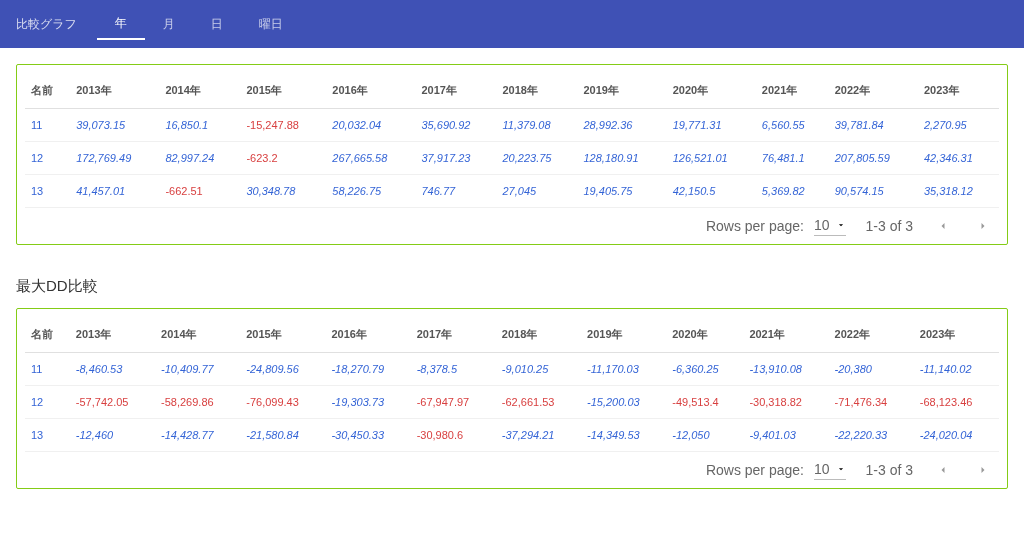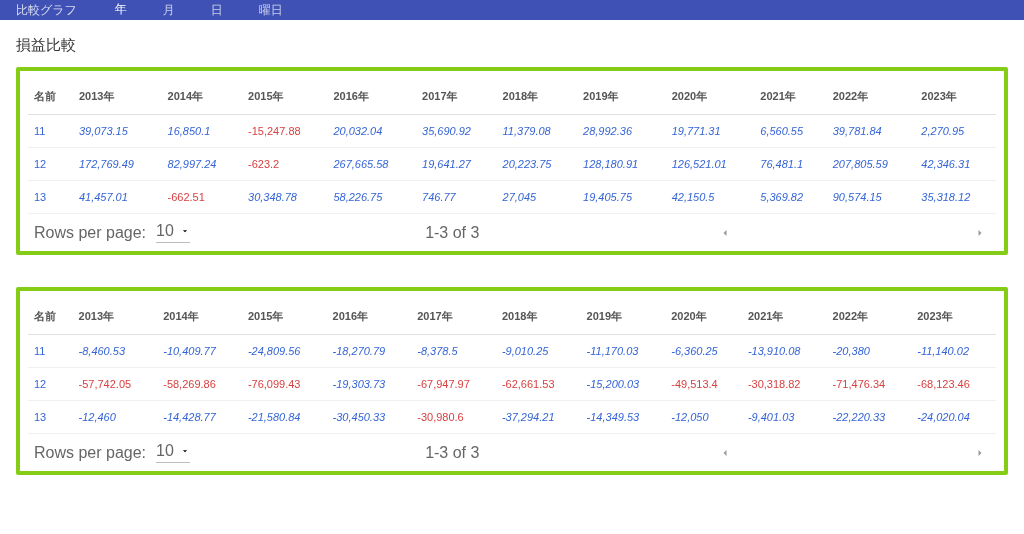--- a/index.html
+++ b/index.html
@@ -1,31 +1,31 @@
 <!DOCTYPE html>
 <html><head>
 <meta charset="utf-8">
 <style>
 * { box-sizing: border-box; margin: 0; padding: 0; }
 body { font-family: Arial, sans-serif; font-size: 12px; background: #fff; color: #333; }
-.header { background: #3f51b5; height: 20px; display: flex; align-items: center; padding: 0 16px; }
+.header { background: #3f51b5; height: 48px; display: flex; align-items: center; padding: 0 16px; }
 .header .title { color: rgba(255,255,255,0.8); font-size: 12px; margin-right: 20px; }
 .tabs { display: flex; }
 .tab { color: rgba(255,255,255,0.7); font-size: 12px; padding: 0 18px; height: 32px; display: flex; align-items: center; cursor: pointer; }
 .tab.active { color: #fff; border-bottom: 2px solid #fff; }
 .section { padding: 16px; }
 .section-title { font-size: 15px; color: #333; margin-bottom: 12px; }
-.card { border: 4px solid #84cc16; border-radius: 2px; padding: 8px 8px 0 8px; }
+.card { border: 1px solid #84cc16; border-radius: 2px; padding: 8px 8px 0 8px; }
 table { width: 100%; border-collapse: collapse; }
 th { text-align: left; font-weight: bold; font-size: 11px; color: #555; padding: 10px 6px; border-bottom: 1px solid #e0e0e0; }
 td { text-align: left; font-size: 11px; padding: 10px 6px; border-bottom: 1px solid #f0f0f0; }
 .pos { color: #3464d6; font-style: italic; }
 .neg { color: #d84040; }
 .namecell { color: #3464d6; }
-.pager { display: flex; justify-content: space-between; align-items: center; font-size: 16px; color: #666; padding: 8px 6px; gap: 20px; }
+.pager { display: flex; justify-content: flex-end; align-items: center; font-size: 14px; color: #666; padding: 8px 6px; gap: 20px; }
 .rpp { display: flex; align-items: center; gap: 10px; }
 .select-wrap { display: flex; align-items: center; border-bottom: 1px solid #bbb; padding-bottom: 2px; cursor: pointer; }
 .select-wrap svg { width: 10px; height: 10px; margin-left: 6px; }
 .navicon { cursor: pointer; width: 20px; height: 20px; display: flex; align-items: center; justify-content: center; }
 .navicon svg { width: 12px; height: 12px; fill: #999; }
 .range-text { color: #666; }
 </style>
 </head>
 <body>
 
@@ -34,21 +34,20 @@
   <div class="tabs">
       <div class="tab active">年</div>
       <div class="tab">月</div>
       <div class="tab">日</div>
       <div class="tab">曜日</div>
     </div>
 </div>
 
 <div id="sections">
     <div class="section">
-      <div class="section-title">損益比較</div>
       <div class="card">
         <table>
           <thead>
             <tr>
               <th>名前</th>
               <th>2013年</th>
               <th>2014年</th>
               <th>2015年</th>
               <th>2016年</th>
               <th>2017年</th>
@@ -74,21 +73,21 @@
               <td class="pos">6,560.55</td>
               <td class="pos">39,781.84</td>
               <td class="pos">2,270.95</td>
             </tr>
             <tr>
               <td class="namecell">12</td>
               <td class="pos">172,769.49</td>
               <td class="pos">82,997.24</td>
               <td class="neg">-623.2</td>
               <td class="pos">267,665.58</td>
-              <td class="pos">19,641.27</td>
+              <td class="pos">37,917.23</td>
               <td class="pos">20,223.75</td>
               <td class="pos">128,180.91</td>
               <td class="pos">126,521.01</td>
               <td class="pos">76,481.1</td>
               <td class="pos">207,805.59</td>
               <td class="pos">42,346.31</td>
             </tr>
             <tr>
               <td class="namecell">13</td>
               <td class="pos">41,457.01</td>
@@ -123,20 +122,21 @@
           </div>
           <div class="navicon">
             <svg viewBox="0 0 24 24">
               <path d="M9 6l6 6-6 6"></path>
             </svg>
           </div>
         </div>
       </div>
     </div>
     <div class="section">
+      <div class="section-title">最大DD比較</div>
       <div class="card">
         <table>
           <thead>
             <tr>
               <th>名前</th>
               <th>2013年</th>
               <th>2014年</th>
               <th>2015年</th>
               <th>2016年</th>
               <th>2017年</th>

